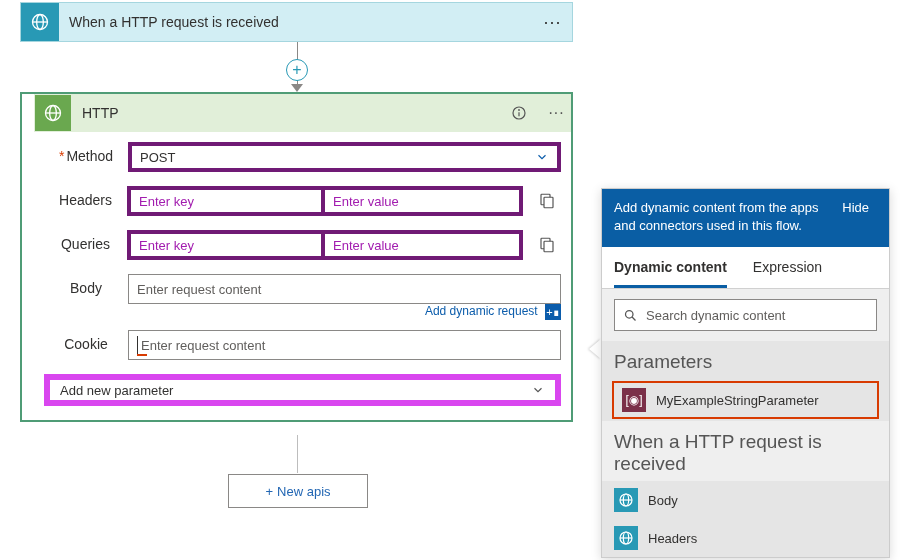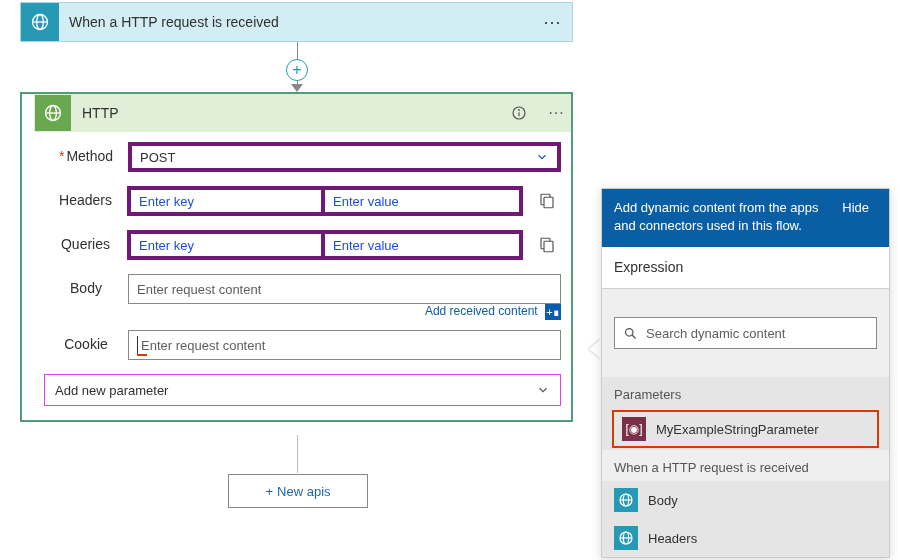--- a/index.html
+++ b/index.html
@@ -27,50 +27,50 @@
   .row { display: flex; align-items: flex-start; margin-bottom: 14px; }
   .row-label { width: 84px; padding-top: 6px; font-size: 14px; color: #323130; text-align: center; }
   .row-label .req { color: #d83b01; margin-right: 2px; }
   .row-fields { flex: 1; display: flex; gap: 0; align-items: center; }
 
   .select-box, .text-input, .kv-input { height: 30px; border: 4px solid #701a75; background: #fff; padding: 0 8px; font-size: 13px; display: flex; align-items: center; }
   .select-box { width: 100%; justify-content: space-between; cursor: pointer; }
   .chev { color: #0b5cab; }
   .text-input { width: 100%; }
   .kv-pair { display: flex; width: 396px; }
-  .kv-input { width: 50%; color: #1d4ed8; }
+  .kv-input { width: 50%; color: #a21caf; }
   .kv-input + .kv-input { border-left: none; }
   .switch-btn { width: 28px; height: 28px; margin-left: 10px; display: flex; align-items: center; justify-content: center; color: #555; cursor: pointer; }
 
   .body-input { height: 30px; border: 1px solid #8a8886; padding: 0 8px; color: #605e5c; display: flex; align-items: center; width: 100%; }
   .cookie-input { border: 1px solid #8a8886; width: 100%; height: 30px; display: flex; align-items: center; padding: 0 8px; color: #605e5c; position: relative; }
   .caret { position: absolute; left: 8px; top: 5px; width: 1px; height: 18px; background: #323130; }
   .cookie-underline { position: absolute; left: 8px; bottom: 3px; width: 10px; height: 2px; background: #d83b01; }
 
   .add-dyn-row { text-align: right; margin: -6px 0 10px 94px; font-size: 12px; }
   .add-dyn-link { color: #0b5cab; cursor: pointer; }
   .add-dyn-badge { display: inline-flex; width: 16px; height: 16px; background: #0b5cab; color: #fff; align-items: center; justify-content: center; font-size: 11px; margin-left: 4px; vertical-align: middle; }
 
-  .add-param { margin: 4px 0 0 0; height: 32px; border: 1px solid #d946ef; display: flex; align-items: center; justify-content: space-between; padding: 0 10px; cursor: pointer; }
+  .add-param { margin: 4px 0 0 0; height: 32px; border: 6px solid #d946ef; display: flex; align-items: center; justify-content: space-between; padding: 0 10px; cursor: pointer; }
 
   
   .connector2 { position: absolute; left: 297px; top: 435px; width: 1px; height: 38px; background: #bdbdbd; }
   .new-step { position: absolute; left: 228px; top: 474px; width: 140px; height: 34px; border: 1px solid #8a8886; background: #fff; display: flex; align-items: center; justify-content: center; color: #2266b3; cursor: pointer; gap: 4px; }
 
   
   .dyn-panel { position: absolute; left: 601px; top: 188px; width: 289px; border: 1px solid #ccc; background: #e5e5e5; box-shadow: 0 2px 10px rgba(0,0,0,.15); }
   .dyn-callout { position: absolute; left: 589px; top: 339px; width: 0; height: 0; border-top: 10px solid transparent; border-bottom: 10px solid transparent; border-right: 12px solid #fff; filter: drop-shadow(-1px 0 1px rgba(0,0,0,.2)); }
   .dyn-header { background: #0a5ea4; color: #fff; padding: 10px 50px 12px 12px; font-size: 13px; line-height: 1.4; position: relative; }
   .dyn-hide { position: absolute; right: 20px; top: 10px; cursor: pointer; }
   .dyn-tabs { display: flex; border-bottom: 1px solid #d0d0d0; padding: 0 12px; background: #fff; }
   .dyn-tab { padding: 12px 0 10px 0; margin-right: 26px; font-size: 14px; cursor: pointer; border-bottom: 3px solid transparent; }
   .dyn-tab.active { font-weight: 600; border-bottom-color: #0a5ea4; }
-  .dyn-search-wrap { padding: 28px 12px; background: #efefef; }
+  .dyn-search-wrap { padding: 10px 12px; background: #efefef; }
   .dyn-search { height: 32px; border: 1px solid #8a8886; background: #fff; display: flex; align-items: center; padding: 0 8px; gap: 8px; color: #605e5c; }
-  .dyn-section { padding: 10px 12px 6px 12px; color: #555; font-size: 13px; }
+  .dyn-section { padding: 10px 12px 6px 12px; color: #555; font-size: 19px; }
   .dyn-section.gray { background: #efefef; }
   .dyn-item { display: flex; align-items: center; height: 38px; padding: 0 12px; gap: 10px; cursor: pointer; }
   .dyn-item.highlight { border: 2px solid #d83b01; margin: 2px 10px; padding: 0 8px; }
   .dyn-item-icon { width: 24px; height: 24px; display: flex; align-items: center; justify-content: center; color: #fff; font-size: 12px; }
   .ic-param { background: #7b3049; }
   .ic-http { background: #2899b5; }
 
   svg { display: block; }
 </style>
 </head>
@@ -161,21 +161,21 @@
       </div>
     </div>
 
     <div class="row" style="margin-bottom:6px;">
       <div class="row-label">Body</div>
       <div class="row-fields">
         <div class="body-input">Enter request content</div>
       </div>
     </div>
     <div class="add-dyn-row">
-      <span class="add-dyn-link">Add received content</span>
+      <span class="add-dyn-link">Add dynamic request</span>
       <span class="add-dyn-badge">+∎</span>
     </div>
 
     <div class="row">
       <div class="row-label">Cookie</div>
       <div class="row-fields">
         <div class="cookie-input">
           <div class="caret"></div>
           <span style="margin-left:4px;">Enter request content</span>
           <div class="cookie-underline"></div>
@@ -200,20 +200,21 @@
   <span>New apis</span>
 </div>
 
 <div class="dyn-callout"></div>
 <div class="dyn-panel">
   <div class="dyn-header">
     <span>Add dynamic content from the apps and connectors used in this flow.</span>
     <span class="dyn-hide">Hide</span>
   </div>
   <div class="dyn-tabs">
+    <div class="dyn-tab active">Dynamic content</div>
     <div class="dyn-tab">Expression</div>
   </div>
   <div class="dyn-search-wrap">
     <div class="dyn-search">
       <span>
         <svg width="15" height="15" viewBox="0 0 24 24" fill="none" stroke="#555" stroke-width="2">
             <circle cx="10" cy="10" r="6"></circle>
             <line x1="20" y1="20" x2="14.5" y2="14.5"></line>
           </svg>
       </span>

